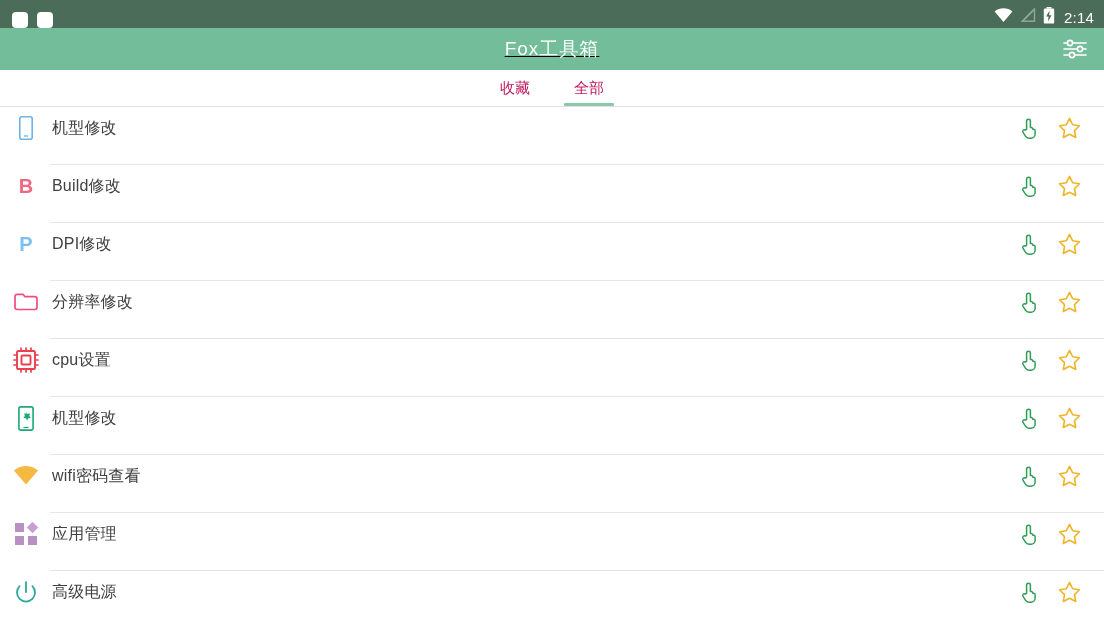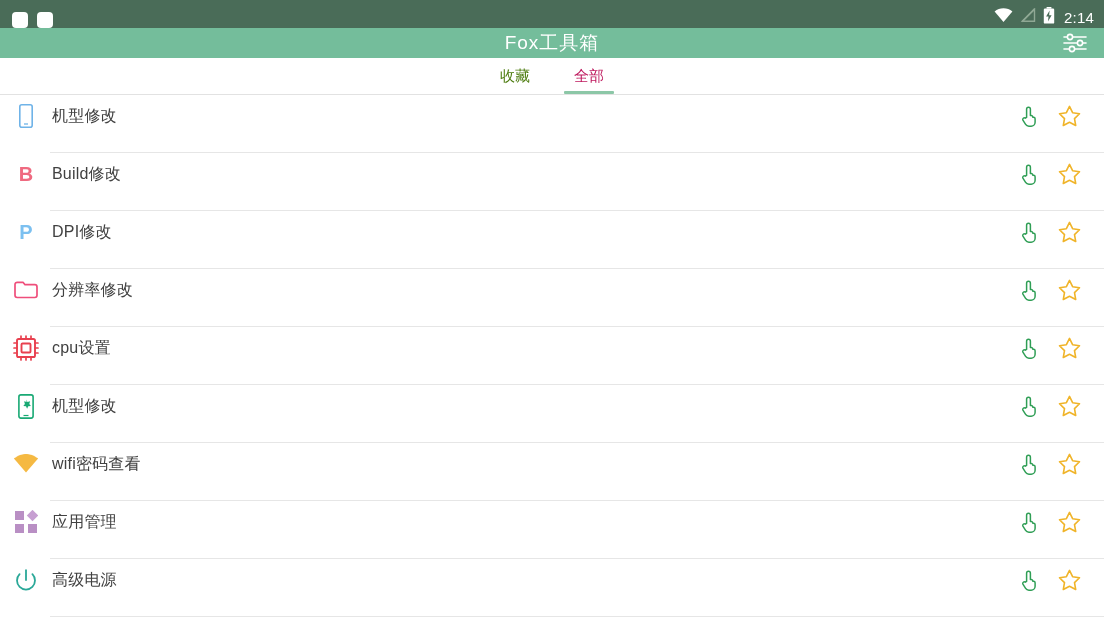--- a/index.html
+++ b/index.html
@@ -44,26 +44,27 @@
   .status-clock {
     color: #ffffff;
     font-size: 15px;
     letter-spacing: .2px;
     line-height: 1;
     margin-left: 2px;
   }
 
   
   .appbar {
-    height: 30px;
+    height: 42px;
     background: #74bd9b;
     position: relative;
     display: flex;
     align-items: center;
     justify-content: center;
+    text-decoration: underline;
   }
   .appbar-title {
     color: #ffffff;
     font-size: 19px;
     letter-spacing: 1px;
     font-weight: 400;
   }
   .appbar-action {
     position: absolute;
     right: 12px;
@@ -87,21 +88,21 @@
     border-bottom: 1px solid #e2e2e2;
     position: relative;
   }
   .tab {
     position: relative;
     display: flex;
     align-items: center;
     justify-content: center;
     padding: 0 14px;
     font-size: 15px;
-    color: #4d7c0f;
+    color: #be185d;
     box-sizing: border-box;
   }
   .tab.active {
     color: #be185d;
   }
   .tab.active::after {
     content: "";
     position: absolute;
     left: 4px;
     right: 4px;

